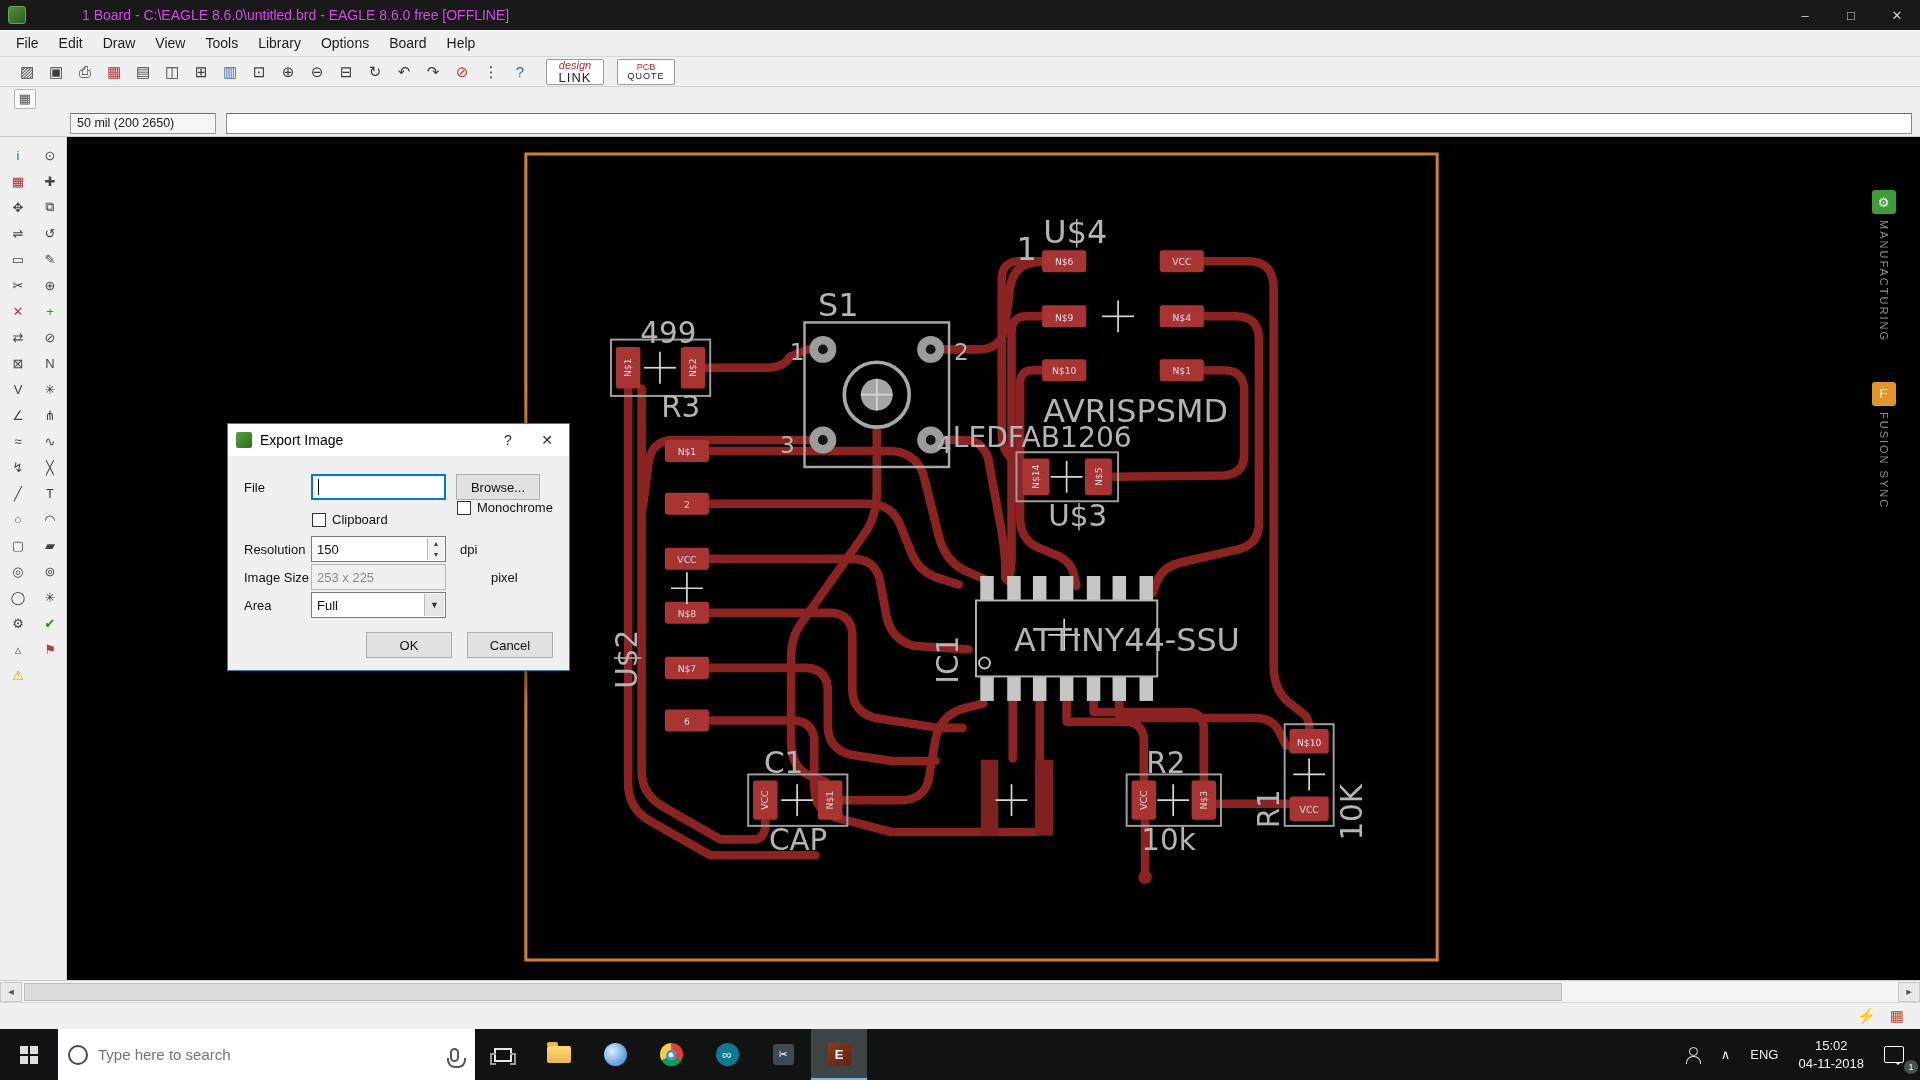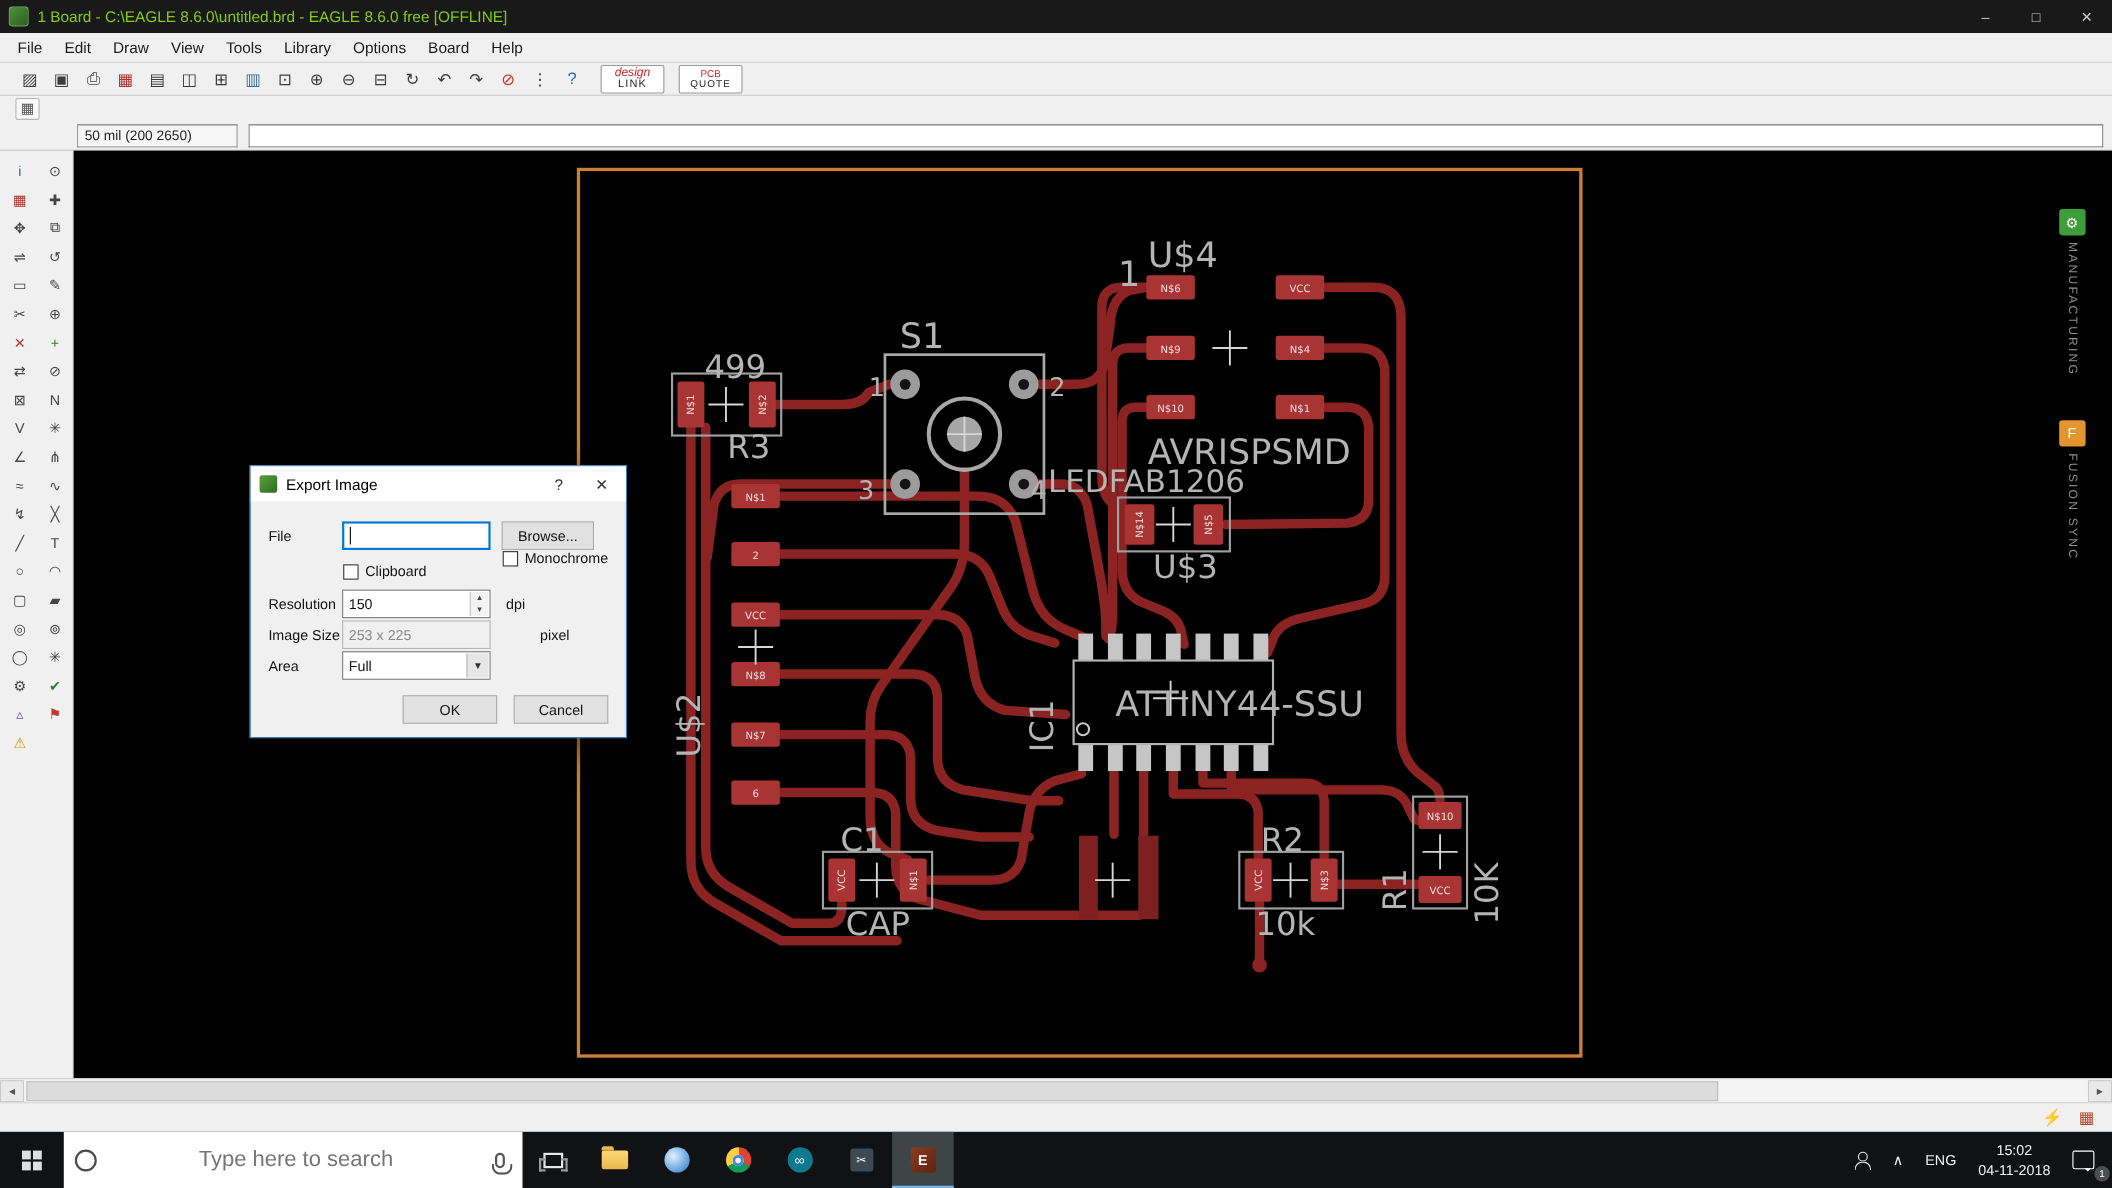--- a/index.html
+++ b/index.html
@@ -3,34 +3,34 @@
 <meta charset="utf-8">
 <style>
   * { margin:0; padding:0; box-sizing:border-box; }
   html,body { width:1920px; height:1080px; }
   body { font-family:"Liberation Sans", sans-serif; background:#000; }
   .screen { position:relative; width:1920px; height:1080px; overflow:hidden; background:#000; }
 
   
   .titlebar { position:absolute; left:0; top:0; width:1920px; height:30px; background:#191919; display:flex; align-items:center; color:#dcdcdc; }
   .app-icon { width:18px; height:18px; margin:0 8px 0 8px; border-radius:3px; background:linear-gradient(135deg,#4f8f3a,#2e5e22); border:1px solid #6aa352; }
-  .title-text { font-size:14px; color:#84cc16; }
+  .title-text { font-size:14px; color:#d946ef;margin-left:48px; }
   .win-btns { margin-left:auto; display:flex; height:30px; }
   .win-btn { width:46px; height:30px; display:flex; align-items:center; justify-content:center; color:#cfcfcf; font-size:13px; }
 
   
   .menubar { position:absolute; left:0; top:30px; width:1920px; height:27px; background:#f0f0f0; border-bottom:1px solid #d9d9d9; display:flex; align-items:center; padding-left:6px; }
   .menu-item { padding:4px 10px; font-size:14px; color:#1c1c1c; }
 
   
   .toolbar { position:absolute; left:0; top:57px; width:1920px; height:30px; background:#f0f0f0; border-bottom:1px solid #d2d2d2; display:flex; align-items:center; padding-left:14px; gap:3px; }
   .tbtn { width:26px; height:26px; display:flex; align-items:center; justify-content:center; font-size:15px; color:#3c3c3c; border:1px solid transparent; border-radius:2px; }
   .special-btn { height:26px; min-width:58px; margin-left:10px; background:#fff; border:1px solid #9a9a9a; border-radius:2px; display:flex; flex-direction:column; align-items:center; justify-content:center; line-height:1; padding:1px 5px; }
   .special-btn .l1 { font-size:11px; font-style:italic; color:#c22727; font-weight:normal; }
-  .special-btn .l2 { font-size:10px; color:#222; letter-spacing:1px; }
+  .special-btn .l2 { font-size:13px; color:#222; letter-spacing:1px; }
   .special-btn.quote .l1 { font-style:normal; font-size:9px; color:#c22727; }
   .special-btn.quote .l2 { font-size:9px; }
 
   
   .gridrow { position:absolute; left:0; top:87px; width:1920px; height:23px; background:#f0f0f0; display:flex; align-items:center; }
   .grid-btn { width:22px; height:20px; margin-left:14px; display:flex; align-items:center; justify-content:center; border:1px solid #b5b5b5; border-radius:2px; background:#fafafa; color:#555; font-size:13px; }
   .coordrow { position:absolute; left:0; top:110px; width:1920px; height:27px; background:#f0f0f0; border-bottom:1px solid #c9c9c9; display:flex; align-items:center; }
   .coordbox { position:absolute; left:70px; width:146px; height:21px; background:#f6f6f6; border:1px solid #9a9a9a; border-top-color:#6f6f6f; font-size:12.5px; color:#222; display:flex; align-items:center; padding-left:6px; }
   .cmdinput { position:absolute; left:226px; right:8px; height:21px; background:#fff; border:1px solid #8a8a8a; border-top-color:#666; font-size:12px; padding:0 4px; font-family:"Liberation Sans",sans-serif; }
 
@@ -86,21 +86,21 @@
   .disabled-box { background:#f0f0f0 !important; border-color:#b5b5b5 !important; color:#8a8a8a; }
   .combo-arrow { position:absolute; right:1px; top:1px; bottom:1px; width:20px; background:#e6e6e6; border-left:1px solid #b9b9b9; display:flex; align-items:center; justify-content:center; font-size:9px; color:#333; }
 
   
   .taskbar { position:absolute; left:0; top:1029px; width:1920px; height:51px; background:#101213; display:flex; align-items:center; color:#fff; }
   .start { width:58px; height:51px; display:flex; align-items:center; justify-content:center; }
   .winlogo { display:grid; grid-template-columns:8px 8px; grid-template-rows:8px 8px; gap:2px; }
   .winlogo div { background:#dfdfdf; }
   .searchbox { width:417px; height:51px; background:#fff; display:flex; align-items:center; padding:0 10px; gap:10px; }
   .cortana { width:20px; height:20px; border-radius:50%; border:2.5px solid #4a4a4a; }
-  .searchbox input { flex:1; border:none; outline:none; font-size:20px; color:#444; font-family:"Liberation Sans",sans-serif; background:transparent;text-align:center; }
+  .searchbox input { flex:1; border:none; outline:none; font-size:15px; color:#444; font-family:"Liberation Sans",sans-serif; background:transparent; }
   .mic { width:9px; height:14px; border:2px solid #555; border-radius:5px; position:relative; margin-right:6px; }
   .mic:after { content:""; position:absolute; left:-5px; top:8px; width:15px; height:8px; border:2px solid #555; border-top:none; border-radius:0 0 8px 8px; }
   .tk-app { width:56px; height:51px; display:flex; align-items:center; justify-content:center; position:relative; }
   .tk-app.active { background:#3f4447; box-shadow:inset 0 -2px 0 #76b9ed; }
   .taskview { width:18px; height:14px; border:2px solid #e6e6e6; position:relative; background:transparent; }
   .taskview:before { content:""; position:absolute; left:-6px; top:3px; width:4px; height:8px; border:2px solid #9a9a9a; border-right:none; }
   .taskview:after { content:""; position:absolute; right:-6px; top:3px; width:4px; height:8px; border:2px solid #9a9a9a; border-left:none; }
   .folder { width:24px; height:17px; background:linear-gradient(#ffd977,#e8b64c); border-radius:2px; position:relative; }
   .folder:before { content:""; position:absolute; left:0; top:-4px; width:11px; height:4px; background:#e8b64c; border-radius:2px 2px 0 0; }
   .globe { width:23px; height:23px; border-radius:50%; background:radial-gradient(circle at 35% 35%, #dff0ff, #5a9bd8 70%, #2f6ea8); }

